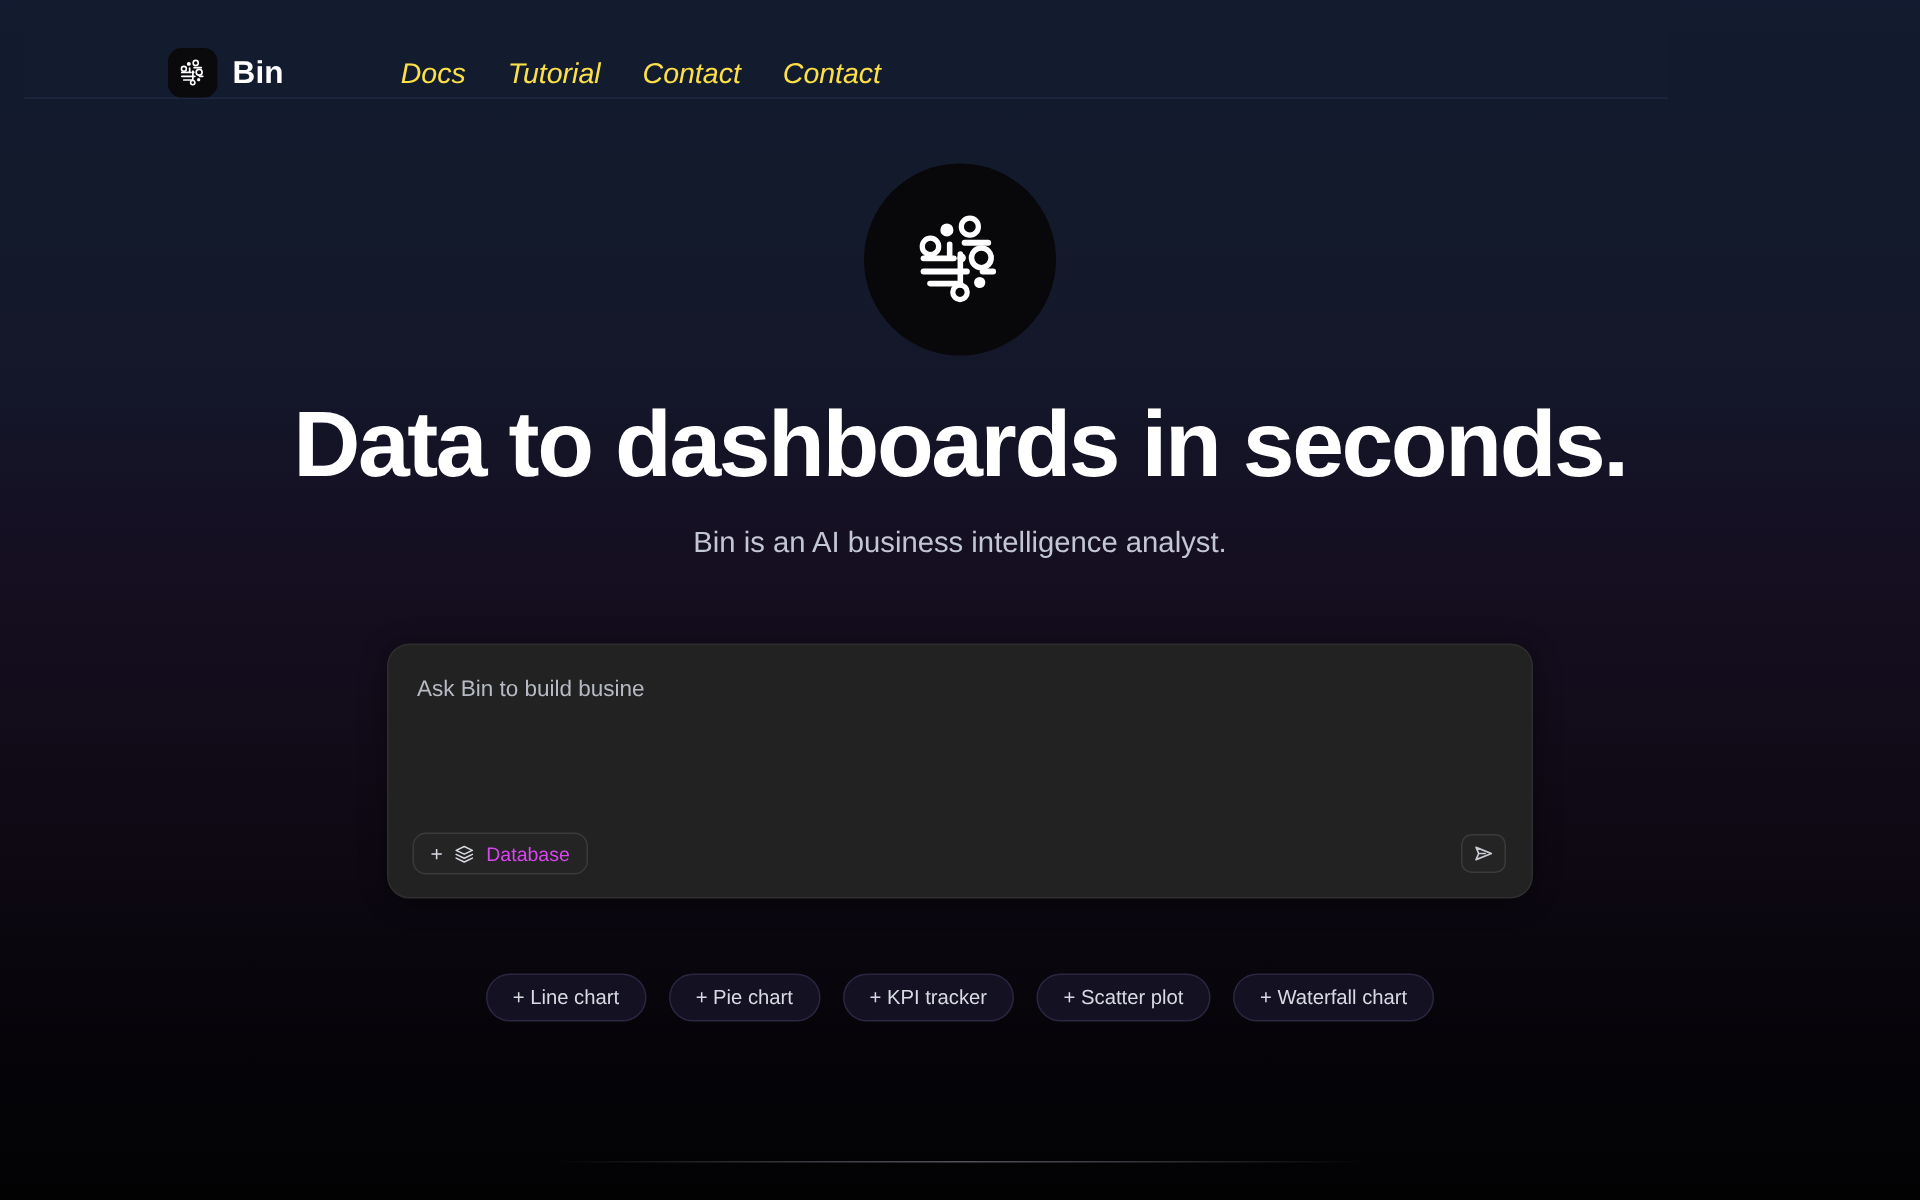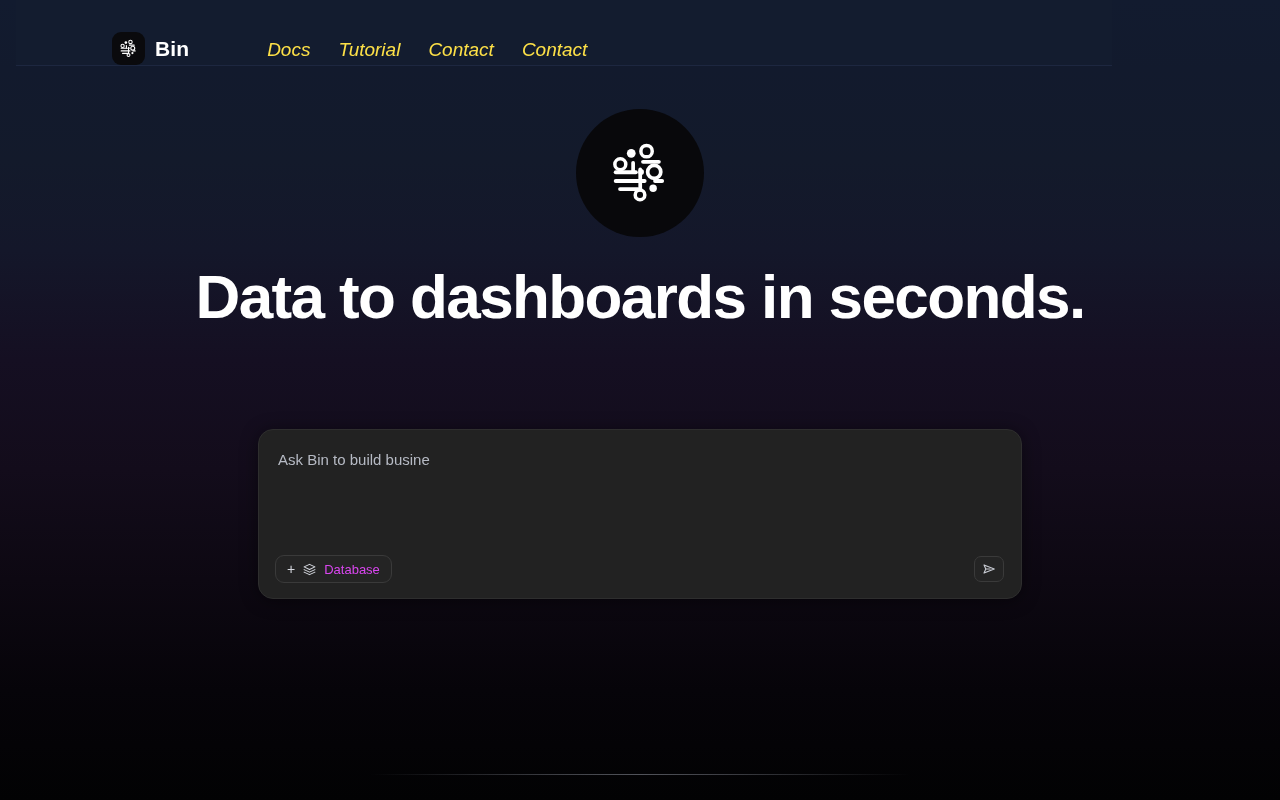--- a/index.html
+++ b/index.html
@@ -302,20 +302,21 @@
             <rect x="12" y="45" width="20" height="3.4" rx="1.7"></rect>
             <rect x="30.5" y="27" width="3.4" height="22" rx="1.7"></rect>
             <circle cx="32" cy="52" r="4.4" fill="none" stroke="#ffffff" stroke-width="3.2"></circle>
             <circle cx="44" cy="46" r="3.4"></circle>
           </g>
         </svg>
       </span>
     </div>
 
     <h1 class="headline">Data to dashboards in seconds.</h1>
+    <p class="subhead">Bin is an AI business intelligence analyst.</p>
   </div>
 
   <div class="composer">
 
     <div class="composer-placeholder">Ask Bin to build busine</div>
 
     <div class="composer-bottom">
 
       <div class="chip-db">
         <span class="plus">+</span>
@@ -333,16 +334,23 @@
         <span>
           <svg viewBox="0 0 24 24" fill="none" stroke="#c9ccd4" stroke-width="1.9" stroke-linecap="round" stroke-linejoin="round" aria-hidden="true">
             <polygon points="3.5,5 21,12 3.5,19 6.5,12"></polygon>
             <line x1="6.5" y1="12" x2="14" y2="12"></line>
           </svg>
         </span>
       </div>
     </div>
   </div>
 
+  <div class="suggestions">
+    <button class="sugg">+ Line chart</button>
+    <button class="sugg">+ Pie chart</button>
+    <button class="sugg">+ KPI tracker</button>
+    <button class="sugg">+ Scatter plot</button>
+    <button class="sugg">+ Waterfall chart</button>
+  </div>
 
   <div class="divider"></div>
 
 </div>
 
 </body></html>

